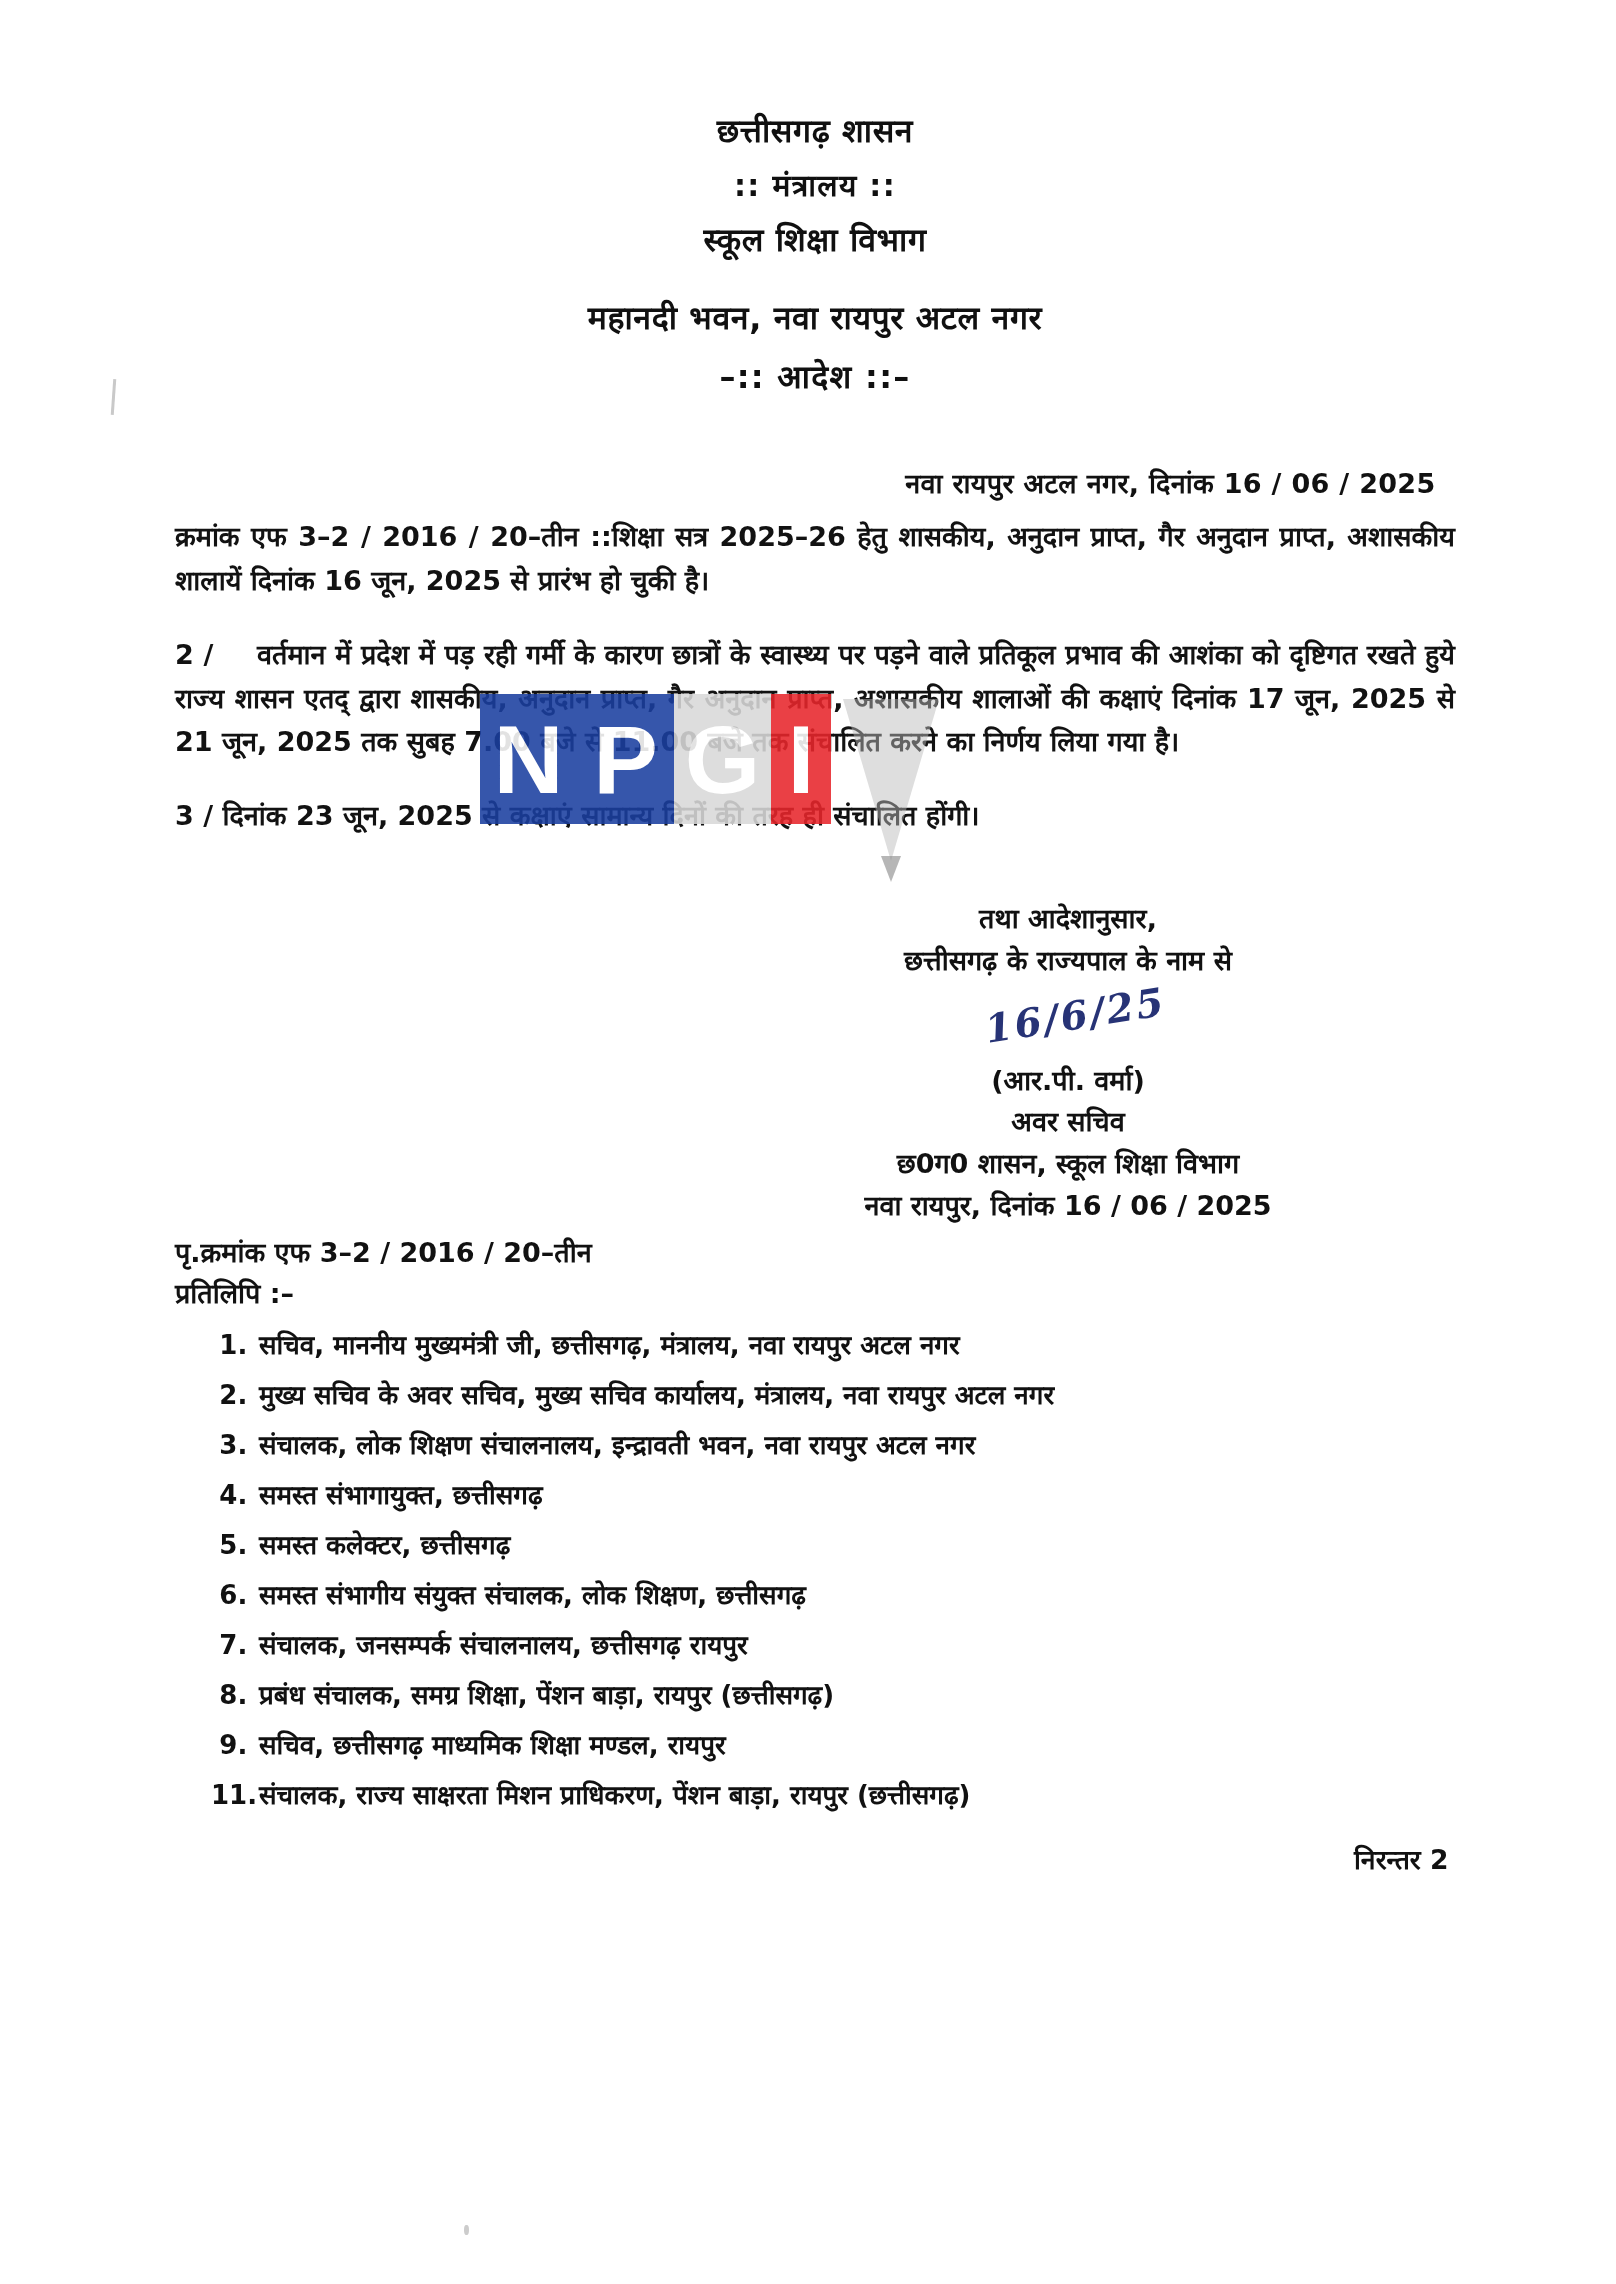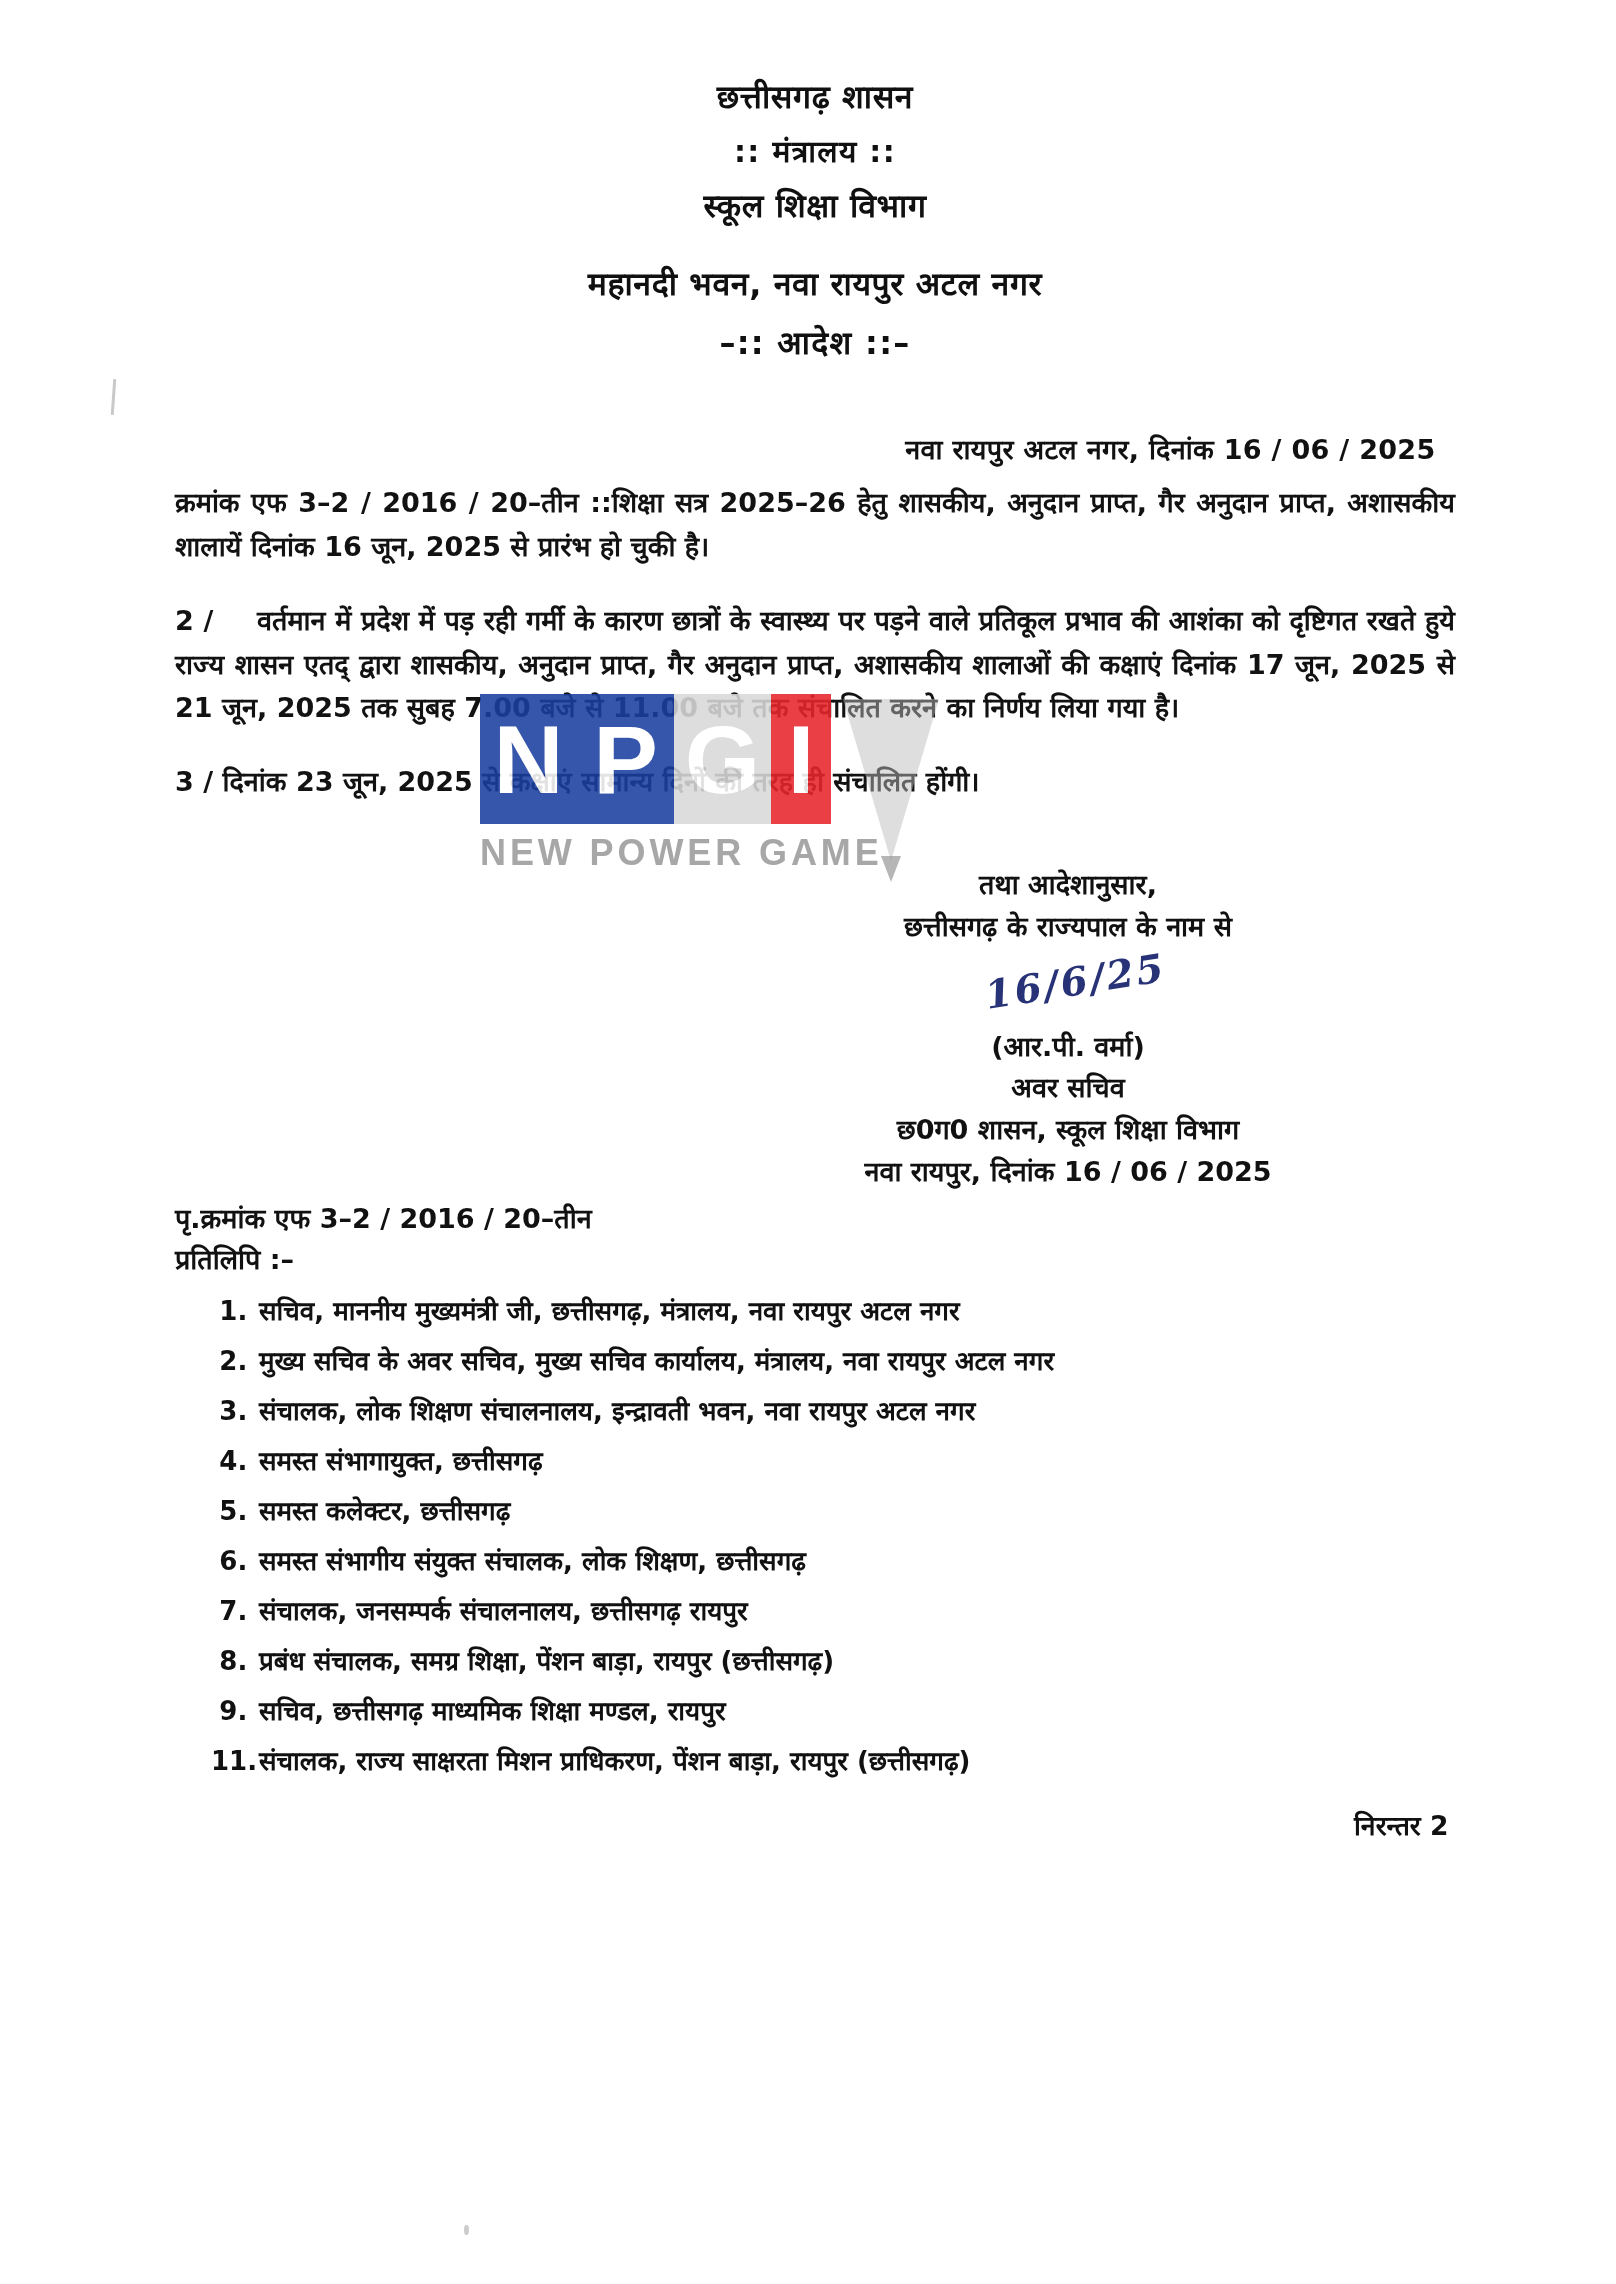--- a/index.html
+++ b/index.html
@@ -17,21 +17,21 @@
     height: 2284px;
     background: #ffffff;
     overflow: hidden;
   }
   .sheet {
     position: absolute;
     left: 0; top: 0;
     width: 1617px;
     height: 2284px;
     box-sizing: border-box;
-    padding: 75px 162px 78px 175px;
+    padding: 109px 162px 78px 175px;
   }
 
   
   .header {
     text-align: center;
     line-height: 1.42;
   }
   .header .h-line {
     font-size: 32px;
     font-weight: 700;
@@ -341,20 +341,19 @@
 
   <div class="watermark">
     <div class="wm-row">
       <div class="wm-box wm-n">N</div>
       <div class="wm-box wm-p">P</div>
       <div class="wm-box wm-g">G</div>
       <div class="wm-box wm-i">I</div>
     </div>
     <div class="wm-pen"></div>
     <div class="wm-pen-tip"></div>
-    <div class="wm-sub">NEW  POWER  GAME</div>
   </div>
 
   <div class="scan-mark-1"></div>
   <div class="scan-mark-2"></div>
 
 </div>
 
 
 </body></html>

